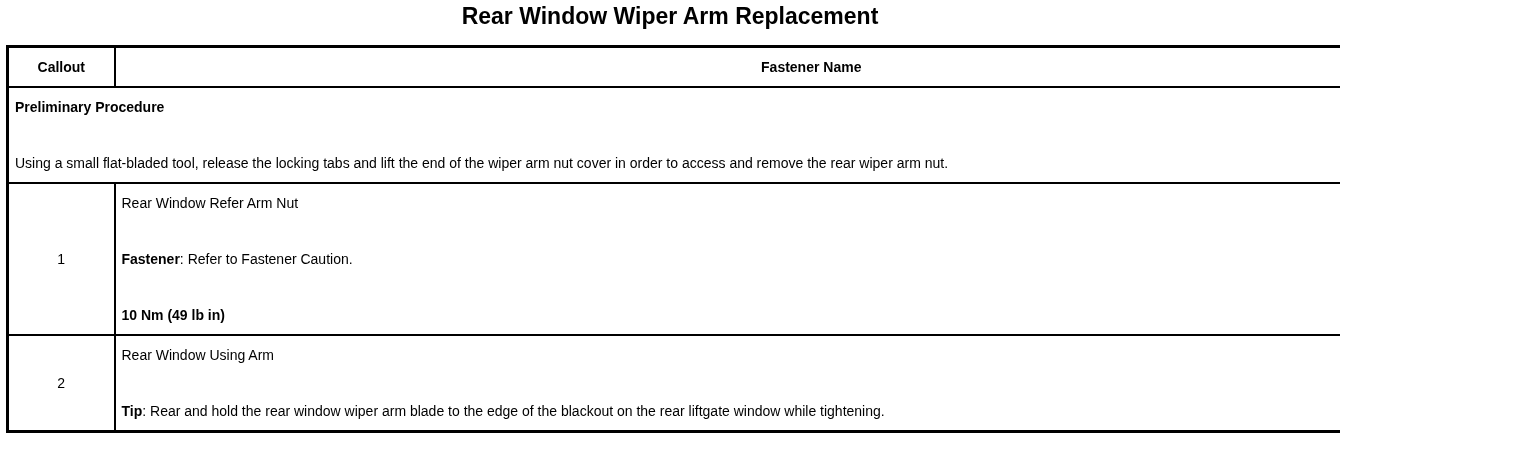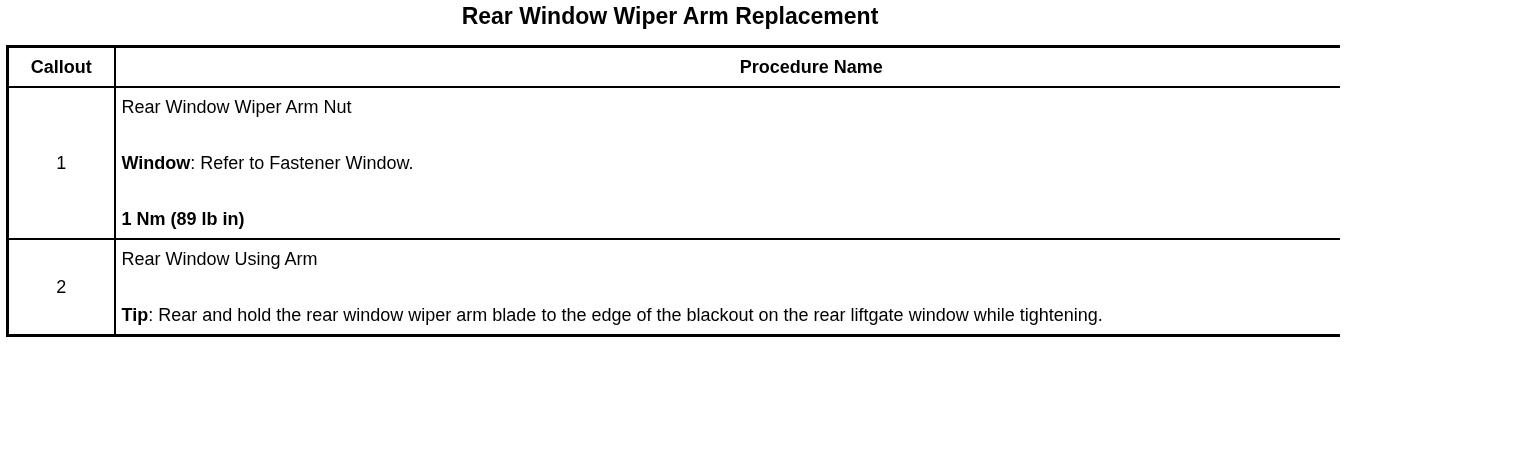--- a/index.html
+++ b/index.html
@@ -26,21 +26,21 @@
   table.callout-table {
     border-collapse: collapse;
     table-layout: fixed;
     width: 1504px;
     margin: 16px 0 0 6px;
     border: 3px solid #000000;
   }
   table.callout-table th,
   table.callout-table td {
     border: 2px solid #000000;
-    font-size: 18px;
+    font-size: 14px;
     line-height: 28px;
     padding: 5px 6px;
     background: #ffffff;
   }
   th.header-cell {
     font-weight: bold;
     text-align: center;
     padding: 5px 2px;
   }
   td.callout-cell {
@@ -63,31 +63,37 @@
   <div class="doc-title">Rear Window Wiper Arm Replacement</div>
 
   <table class="callout-table">
     <colgroup>
       <col style="width:107px">
       <col>
     </colgroup>
     <thead>
       <tr>
         <th class="header-cell">Callout</th>
-        <th class="header-cell">Procedure Name</th>
+        <th class="header-cell">Fastener Name</th>
       </tr>
     </thead>
     <tbody>
+      <tr>
+        <td class="content-cell" colspan="2">
+          <p class="bold">Preliminary Procedure</p>
+          <p>Using a small flat-bladed tool, release the locking tabs and lift the end of the wiper arm nut cover in order to access and remove the rear wiper arm nut.</p>
+        </td>
+      </tr>
 
       <tr>
         <td class="callout-cell">1</td>
         <td class="content-cell">
-          <p>Rear Window Wiper Arm Nut</p>
-          <p><span class="bold">Window</span><span>: Refer to Fastener Window.</span></p>
-          <p class="bold">1 Nm (89 lb in)</p>
+          <p>Rear Window Refer Arm Nut</p>
+          <p><span class="bold">Fastener</span><span>: Refer to Fastener Caution.</span></p>
+          <p class="bold">10 Nm (49 lb in)</p>
         </td>
       </tr>
 
       <tr>
         <td class="callout-cell">2</td>
         <td class="content-cell">
           <p>Rear Window Using Arm</p>
           <p><span class="bold">Tip</span><span>: Rear and hold the rear window wiper arm blade to the edge of the blackout on the rear liftgate window while tightening.</span></p>
         </td>
       </tr>

